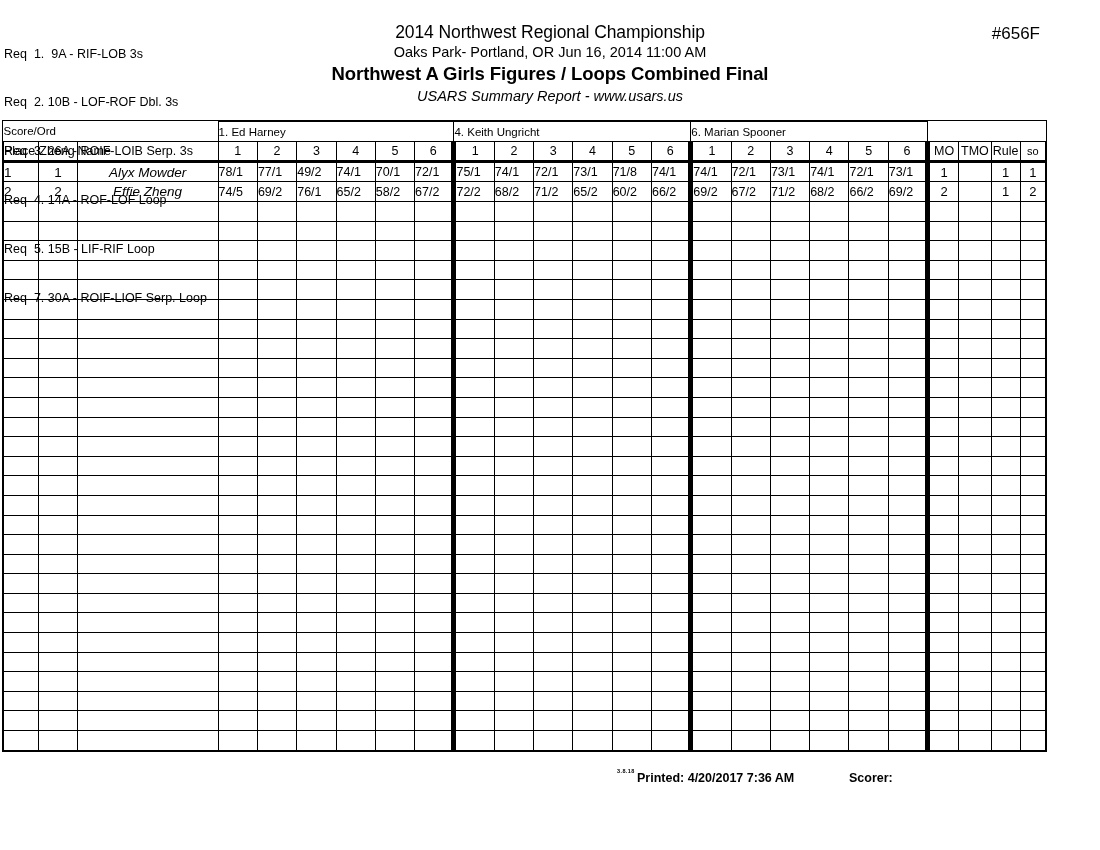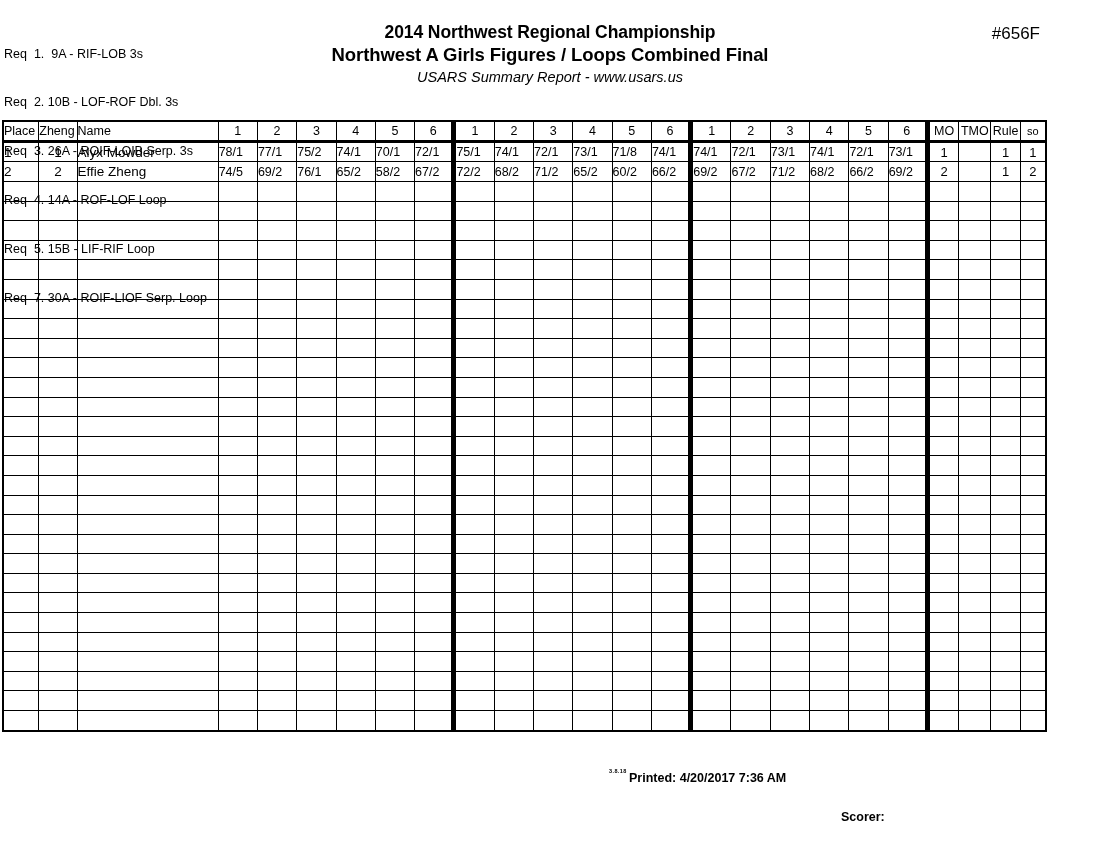--- a/index.html
+++ b/index.html
@@ -31,21 +31,21 @@
   
   .titles {
     position: absolute;
     left: 180px;
     top: 22px;
     width: 740px;
     text-align: center;
   }
   .title-main {
     font-size: 17.5px;
-    font-weight: bold;
+    font-weight: normal;
     letter-spacing: -0.1px;
     line-height: 21px;
   }
   .title-venue {
     font-size: 14.5px;
     font-weight: normal;
     line-height: 19px;
   }
   .title-event {
     font-size: 18.5px;
@@ -133,25 +133,26 @@
     font-size: 12.5px;
     vertical-align: middle;
   }
   .cell-center-b {
     text-align: center;
     font-weight: bold;
     font-size: 13px;
     vertical-align: middle;
   }
   .cell-name {
-    text-align: left;
+    text-align: center;
     padding-left: 8px;
     font-weight: bold;
     font-size: 13.5px;
     vertical-align: middle;
+    font-style: italic;
   }
   .cell-num {
     text-align: left;
     padding-left: 4px;
     font-weight: bold;
     font-size: 13.5px;
     vertical-align: middle;
   }
   .cell-cont {
     text-align: center;
@@ -162,21 +163,21 @@
   tr.data-row td { height: 20px; }
   tr.empty-row td { height: 19.6px; }
 
   
   tr.hdr-row td { border-bottom: 3px solid #000 !important; }
 
   
   .footer {
     position: absolute;
     top: 767px;
-    left: 8px;
+    left: 16px;
     width: 870px;
     height: 24px;
     padding-left: 38px;
   }
   .footer-version {
     position: absolute;
     left: 601px;
     top: 1px;
     font-size: 5.5px;
     font-weight: bold;
@@ -188,37 +189,37 @@
     top: 4px;
     font-size: 12.5px;
     font-weight: bold;
   }
   .footer-scorer {
     position: absolute;
     left: 833px;
     top: 4px;
     font-size: 12.5px;
     font-weight: bold;
-    margin-top: 39px;
   }
 </style>
 </head>
 <body>
 
 <div class="reqs">
   <span class="req-line">Req  1.  9A - RIF-LOB 3s</span>
   <span class="req-line">Req  2. 10B - LOF-ROF Dbl. 3s</span>
   <span class="req-line">Req  3. 26A - ROIF-LOIB Serp. 3s</span>
   <span class="req-line">Req  4. 14A - ROF-LOF Loop</span>
   <span class="req-line">Req  5. 15B - LIF-RIF Loop</span>
   <span class="req-line">Req  7. 30A - ROIF-LIOF Serp. Loop</span>
 </div>
 
 <div class="titles">
   <div class="title-main">2014 Northwest Regional Championship</div>
+  <div class="title-venue">Oaks Park- Portland, OR  Jun 16, 2014  11:00 AM</div>
   <div class="title-event">Northwest A Girls Figures / Loops Combined Final</div>
   <div class="title-report">USARS Summary Report - www.usars.us</div>
 </div>
 
 <div class="event-number">#656F</div>
 
 <div class="sheet">
   <table class="grid">
     <colgroup>
       <col style="width:35px">
@@ -242,20 +243,27 @@
       <col style="width:39px">
         <col style="width:39px">
         <col style="width:39px">
       <col style="width:31px">
         <col style="width:32px">
       <col style="width:29px">
         <col style="width:25px">
     </colgroup>
     <tbody>
 
+      <tr>
+        <td class="band-cell band-blank-first" colspan="3">Score/Ord</td>
+        <td class="band-cell" colspan="6">1.  Ed Harney</td>
+        <td class="band-cell" colspan="6">4.  Keith Ungricht</td>
+        <td class="band-cell" colspan="6">6.  Marian Spooner</td>
+        <td class="band-tail" colspan="4"></td>
+      </tr>
 
       <tr class="hdr-row">
         <td class="hdr hdr-left">Place</td>
         <td class="hdr hdr-left">Zheng</td>
         <td class="hdr hdr-left">Name</td>
 
         <td class="hdr">1</td>
         <td class="hdr">2</td>
         <td class="hdr">3</td>
         <td class="hdr">4</td>
@@ -282,21 +290,21 @@
         <td class="hdr" style="font-size:11px">so</td>
       </tr>
     </tbody>
     <tbody id="rows-body">
         <tr class="data-row">
           <td class="cell-num">1</td>
           <td class="cell-cont">1</td>
           <td class="cell-name">Alyx Mowder</td>
           <td class="cell-score">78/1</td>
           <td class="cell-score">77/1</td>
-          <td class="cell-score">75/2</td>
+          <td class="cell-score">49/2</td>
           <td class="cell-score">74/1</td>
           <td class="cell-score">70/1</td>
           <td class="cell-score">72/1</td>
           <td class="cell-score sep-left">75/1</td>
           <td class="cell-score">74/1</td>
           <td class="cell-score">72/1</td>
           <td class="cell-score">73/1</td>
           <td class="cell-score">71/8</td>
           <td class="cell-score">74/1</td>
           <td class="cell-score sep-left">74/1</td>

